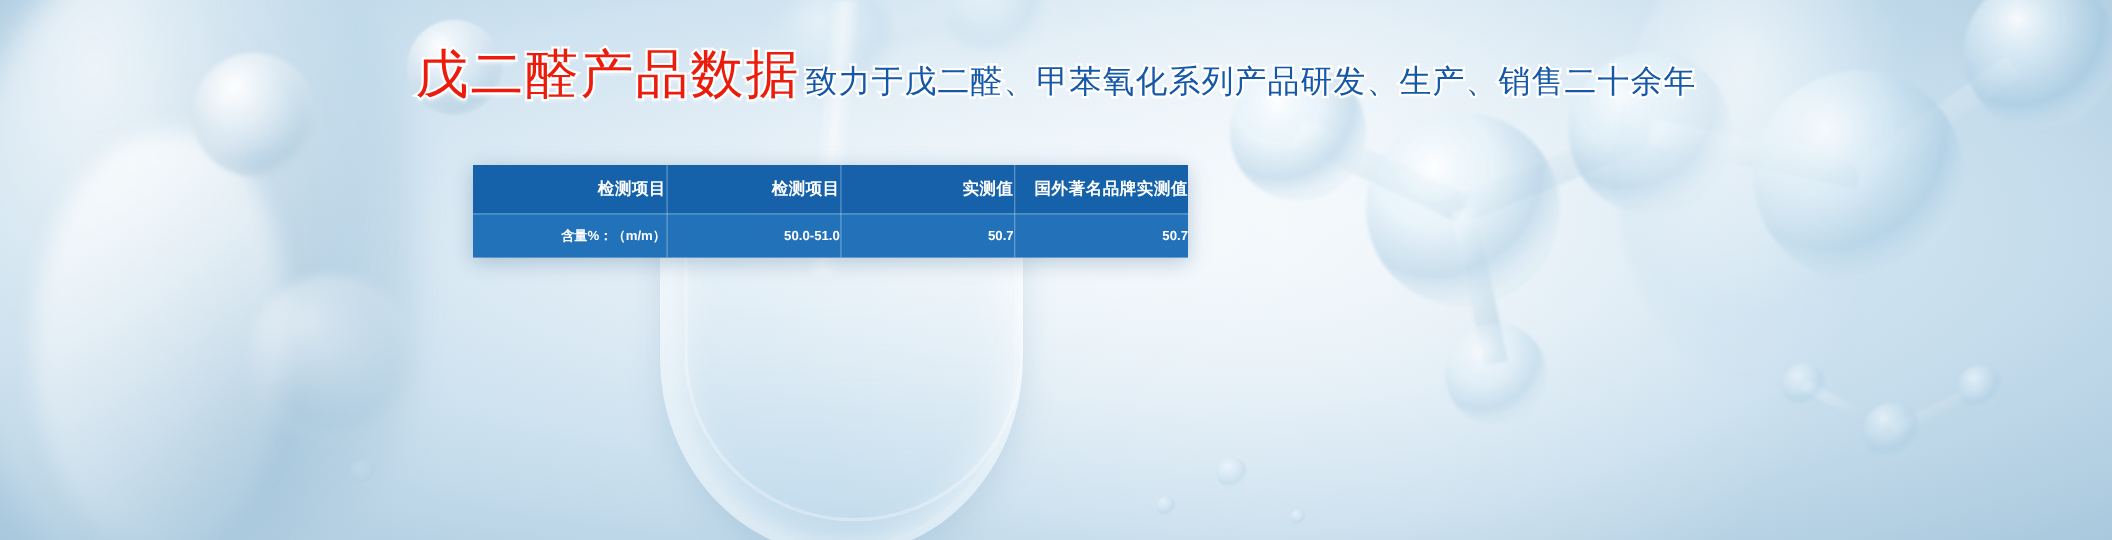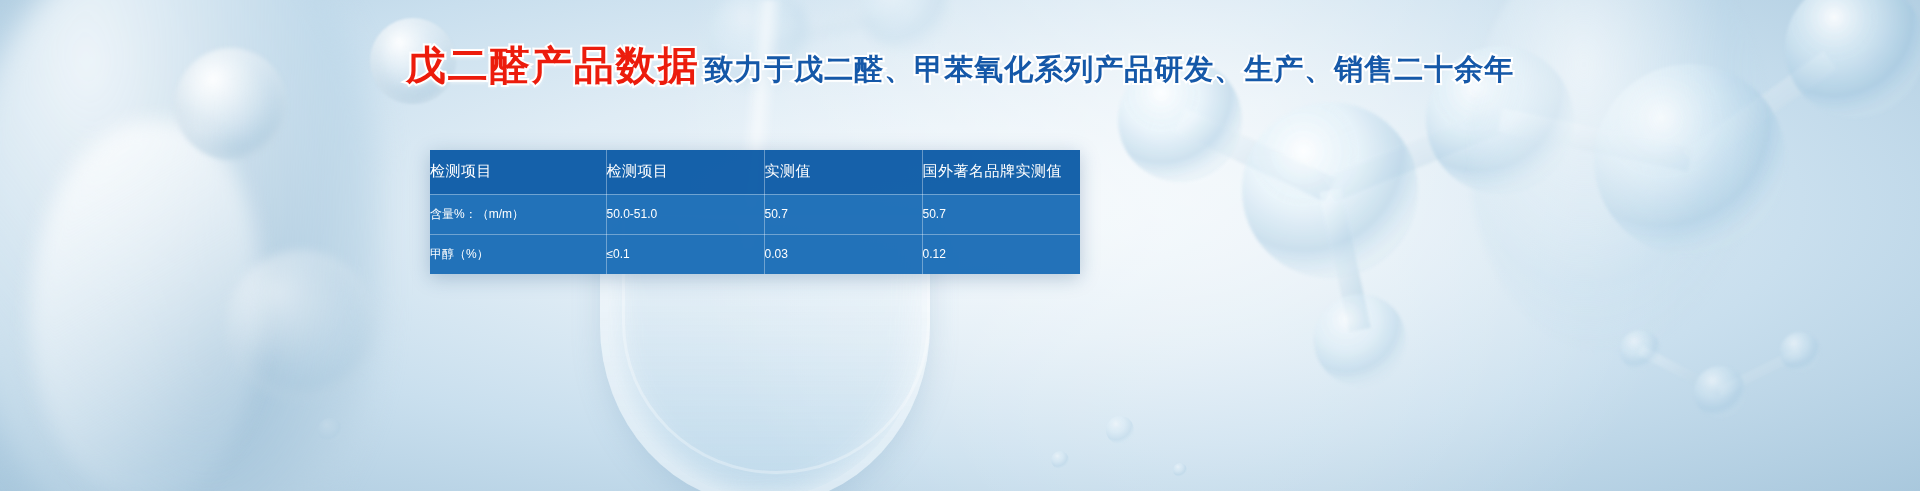--- a/index.html
+++ b/index.html
@@ -75,48 +75,48 @@
     background:radial-gradient(ellipse at 38% 32%, rgba(255,255,255,.55), rgba(190,220,238,.18) 55%, rgba(255,255,255,0) 75%);
     filter:blur(3px);
   }
 
   
   .headline-wrap {
     position:absolute; left:0; right:0; top:44px;
     text-align:center; z-index:6;
   }
   .title {
-    font-size:40px; font-weight:bold; letter-spacing:2px;
+    font-size:48px; font-weight:normal; letter-spacing:2px;
     color:#ec1c0c; line-height:1.05;
     -webkit-text-stroke:4px #ffffff;
     paint-order:stroke fill;
     text-shadow:0 2px 4px rgba(255,255,255,.9);
     display:inline-block;
   }
   .subtitle {
     margin-top:10px;
-    font-size:29px; font-weight:bold; letter-spacing:1px;
+    font-size:29px; font-weight:normal; letter-spacing:1px;
     color:#1558a8; line-height:1.1;
     -webkit-text-stroke:4px #ffffff;
     paint-order:stroke fill;
     text-shadow:0 1px 3px rgba(255,255,255,.85);
     display:inline-block;
   }
 
   
   .table-wrap {
     position:absolute; left:430px; top:150px; width:650px; z-index:7;
   }
   table.spec {
     width:650px; border-collapse:collapse;
     background:rgba(23,104,176,.88);
     box-shadow:0 4px 18px rgba(30,80,130,.28);
   }
   table.spec th, table.spec td {
-    color:#ffffff; text-align:left; font-weight:normal;
+    color:#ffffff; text-align:right; font-weight:bold;
     border-right:1px solid rgba(255,255,255,.35);
     border-bottom:1px solid rgba(255,255,255,.35);
   }
   table.spec th:last-child, table.spec td:last-child { border-right:none; }
   table.spec tr:last-child td { border-bottom:none; }
   table.spec th {
     height:44px; font-size:15px; letter-spacing:.5px;
     background:rgba(20,96,168,.92);
   }
   table.spec td { height:40px; font-size:12px; }
@@ -219,23 +219,17 @@
           <th>国外著名品牌实测值</th>
         </tr>
       </thead>
       <tbody>
         <tr>
           <td>含量%：（m/m）</td>
           <td>50.0-51.0</td>
           <td>50.7</td>
           <td>50.7</td>
         </tr>
-        <tr>
-          <td>甲醇（%）</td>
-          <td>≤0.1</td>
-          <td>0.03</td>
-          <td>0.12</td>
-        </tr>
       </tbody>
     </table>
   </div>
 
 </div>
 
 </body></html>

